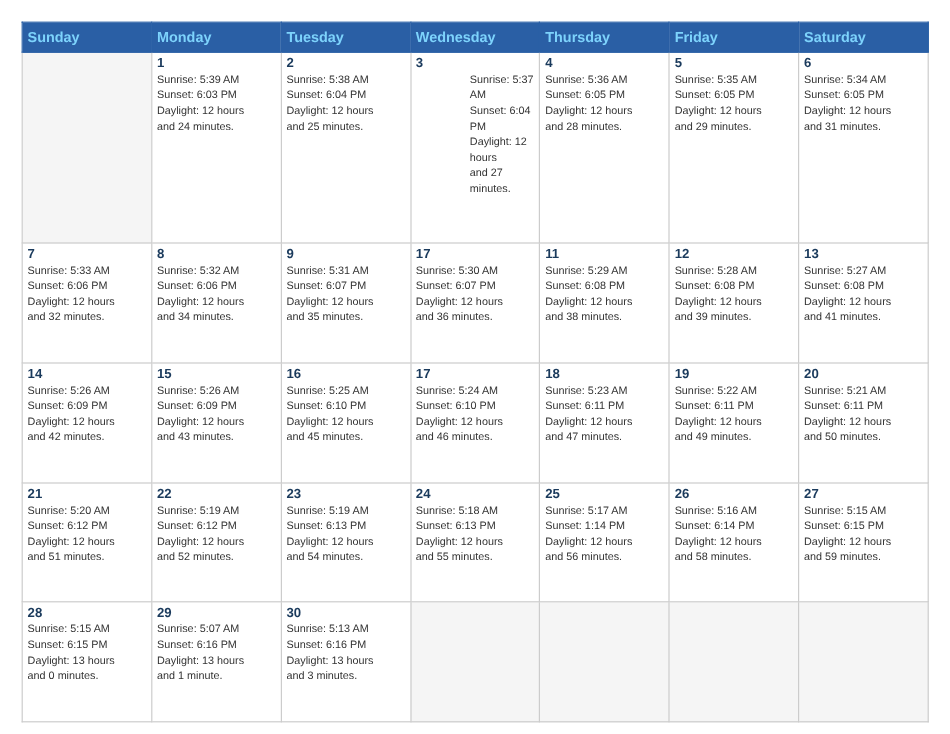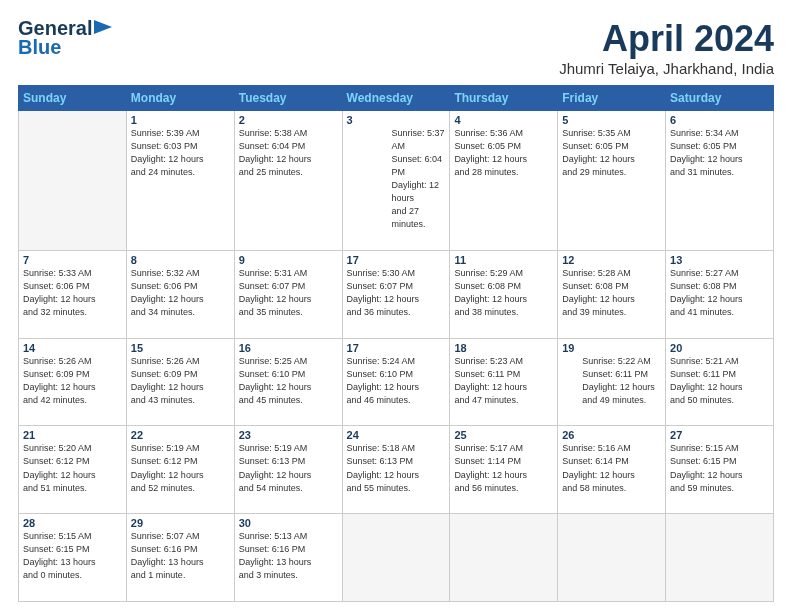--- a/index.html
+++ b/index.html
@@ -80,39 +80,20 @@
     .day-detail {
       font-size: 9px;
       color: #333;
       line-height: 1.45;
     }
   </style>
 </head>
 <body>
 
 <div class="page">
-  <div class="header">
-    <div class="logo">
-      <div style="display:flex;align-items:center;">
-        <div style="font-size:20px;font-weight:bold;color:#1a3a5c;line-height:1;">
-          <span style="color:#1a3a5c;">General</span>
-        </div>
-        <div style="margin-left:2px;margin-top:2px;">
-          <svg width="18" height="14" viewBox="0 0 18 14">
-            <polygon points="0,0 18,7 0,14" fill="#1a6ab1"></polygon>
-          </svg>
-        </div>
-      </div>
-      <div style="font-size:20px;font-weight:bold;color:#1a6ab1;margin-top:-2px;">Blue</div>
-    </div>
-    <div class="title-block">
-      <div class="month-title">April 2024</div>
-      <div class="location">Jhumri Telaiya, Jharkhand, India</div>
-    </div>
-  </div>
 
   <table class="calendar-table">
     <thead>
       <tr id="weekday-header">
           <th>Sunday</th>
           <th>Monday</th>
           <th>Tuesday</th>
           <th>Wednesday</th>
           <th>Thursday</th>
           <th>Friday</th>
@@ -247,21 +228,21 @@
           </td>
           <td>
             <span class="day-num">18</span>
             <div class="day-detail" style="white-space: pre-line;">Sunrise: 5:23 AM
 Sunset: 6:11 PM
 Daylight: 12 hours
 and 47 minutes.</div>
           </td>
           <td>
             <span class="day-num">19</span>
-            <div class="day-detail" style="white-space: pre-line; margin-left: 20px;">Sunrise: 5:22 AM
+            <div class="day-detail" style="white-space: pre-line;">Sunrise: 5:22 AM
 Sunset: 6:11 PM
 Daylight: 12 hours
 and 49 minutes.</div>
           </td>
           <td>
             <span class="day-num">20</span>
             <div class="day-detail" style="white-space: pre-line;">Sunrise: 5:21 AM
 Sunset: 6:11 PM
 Daylight: 12 hours
 and 50 minutes.</div>

